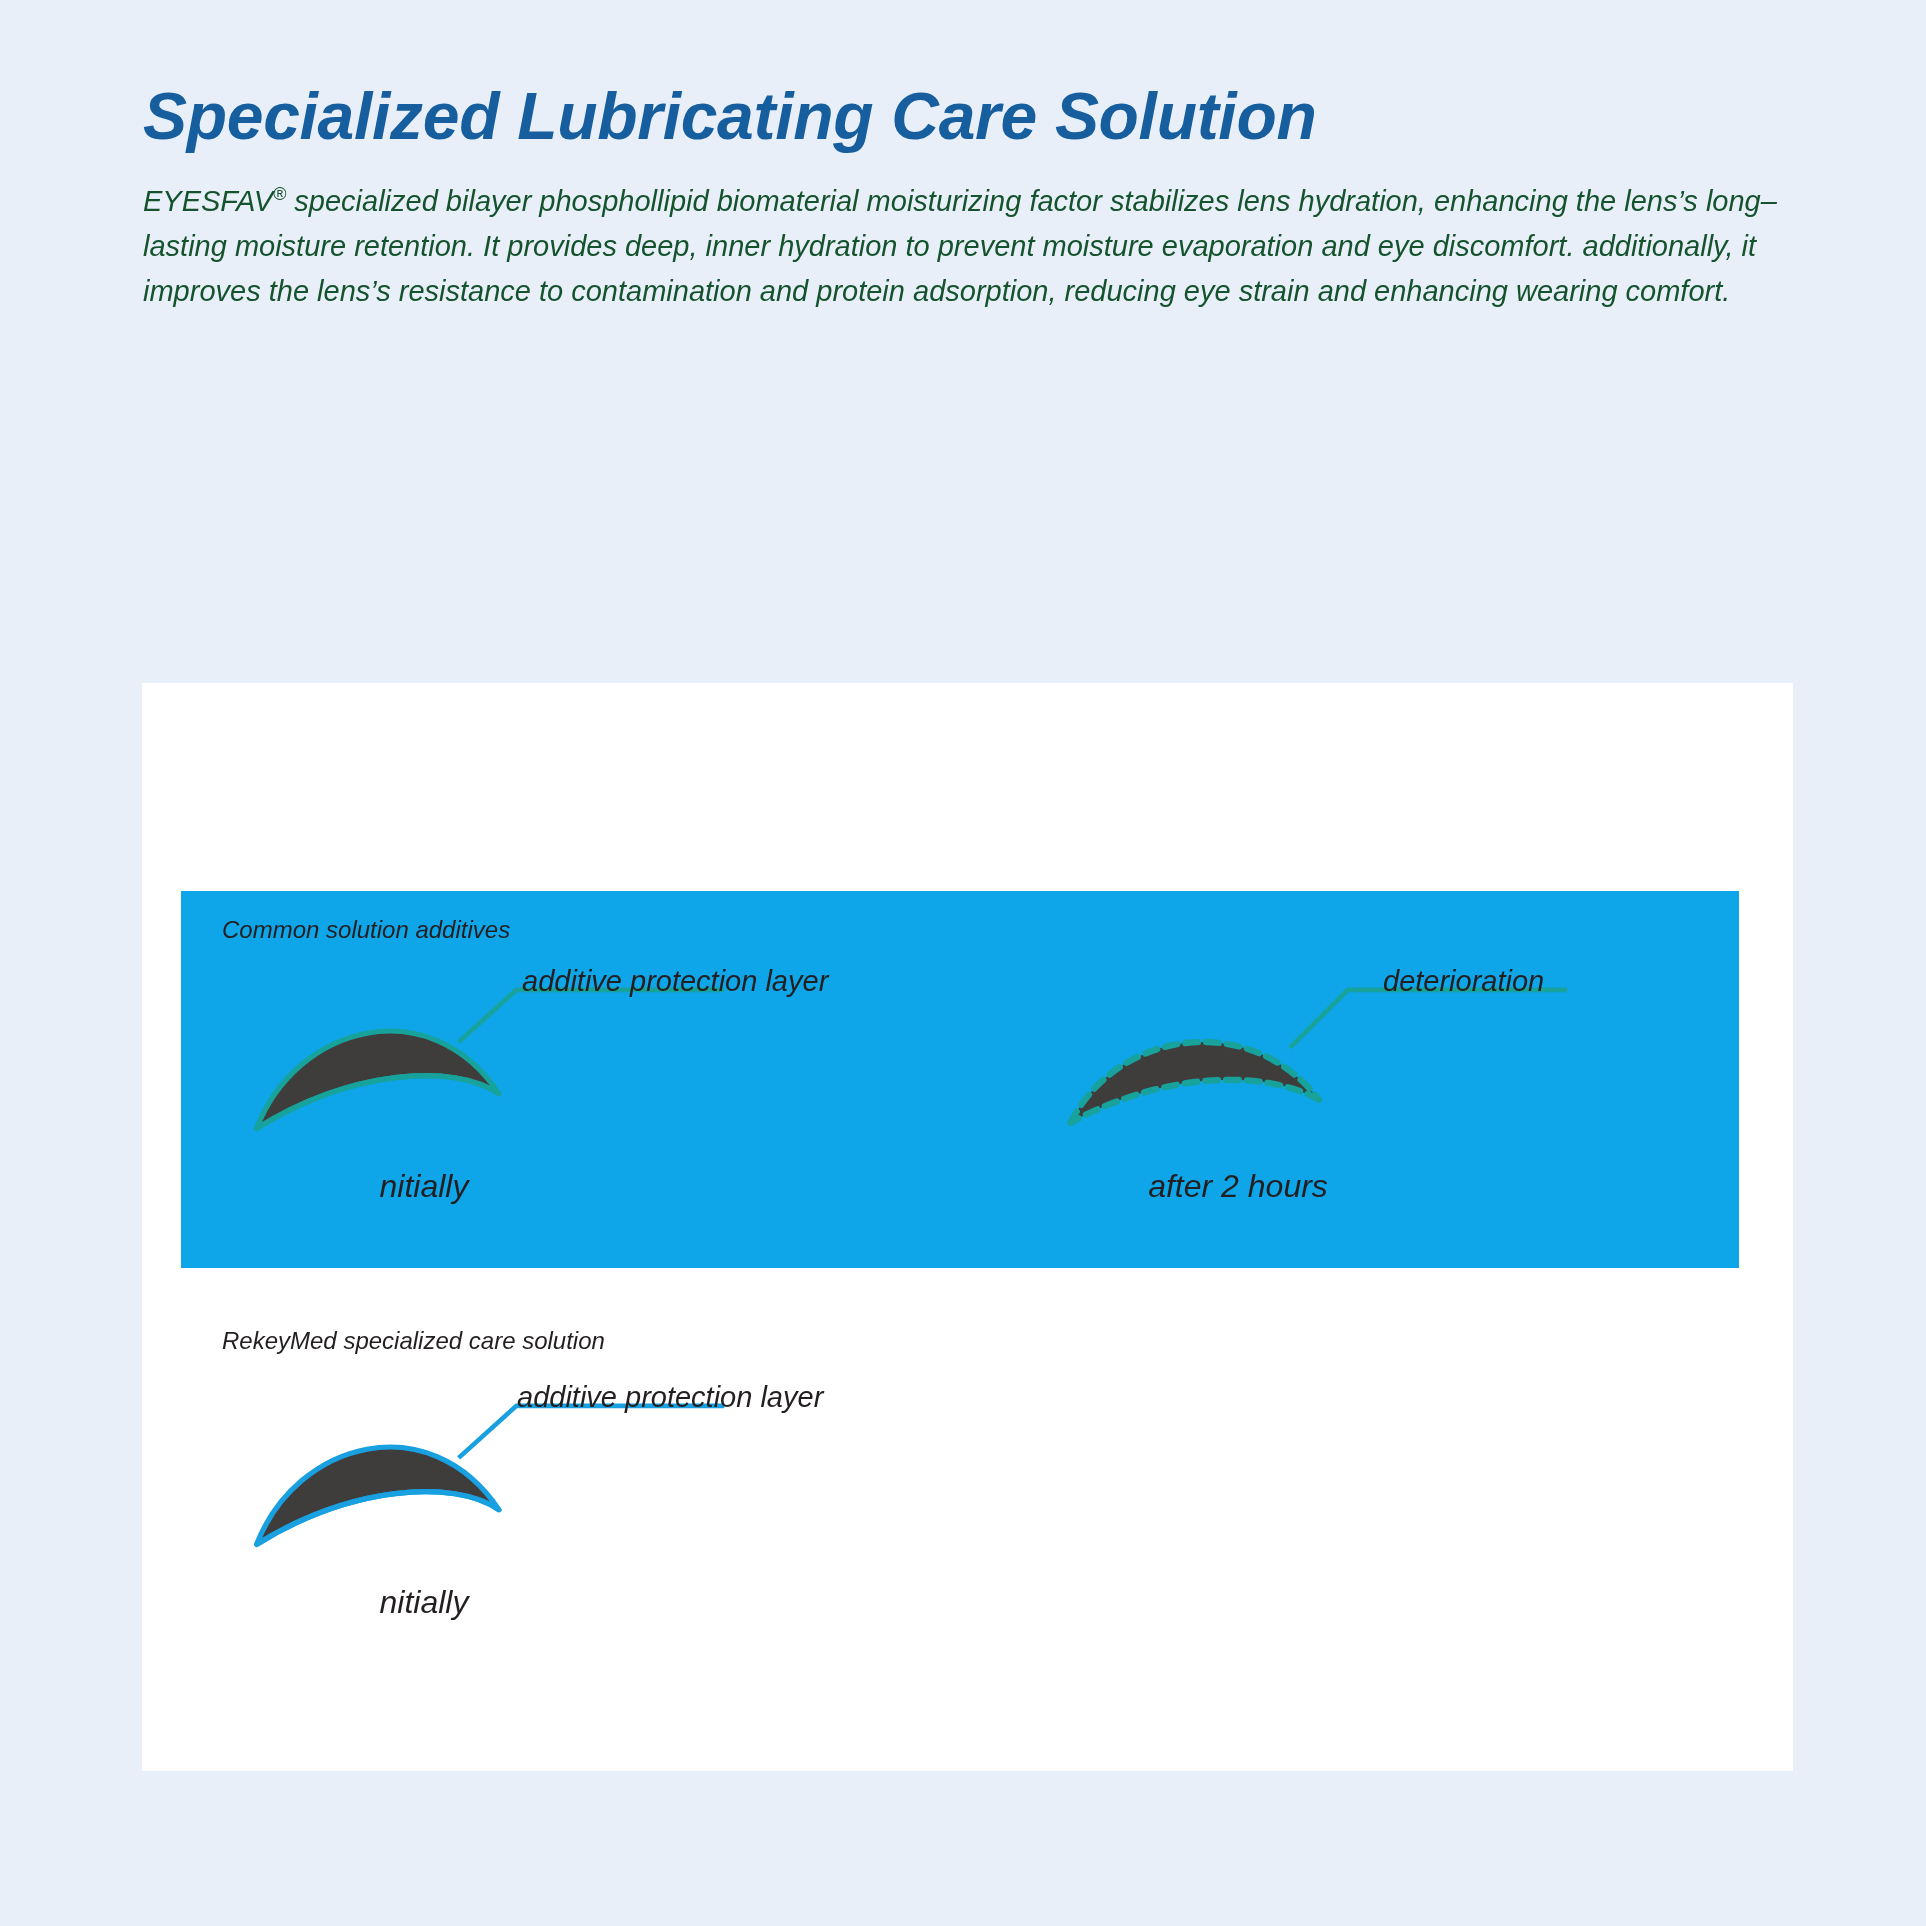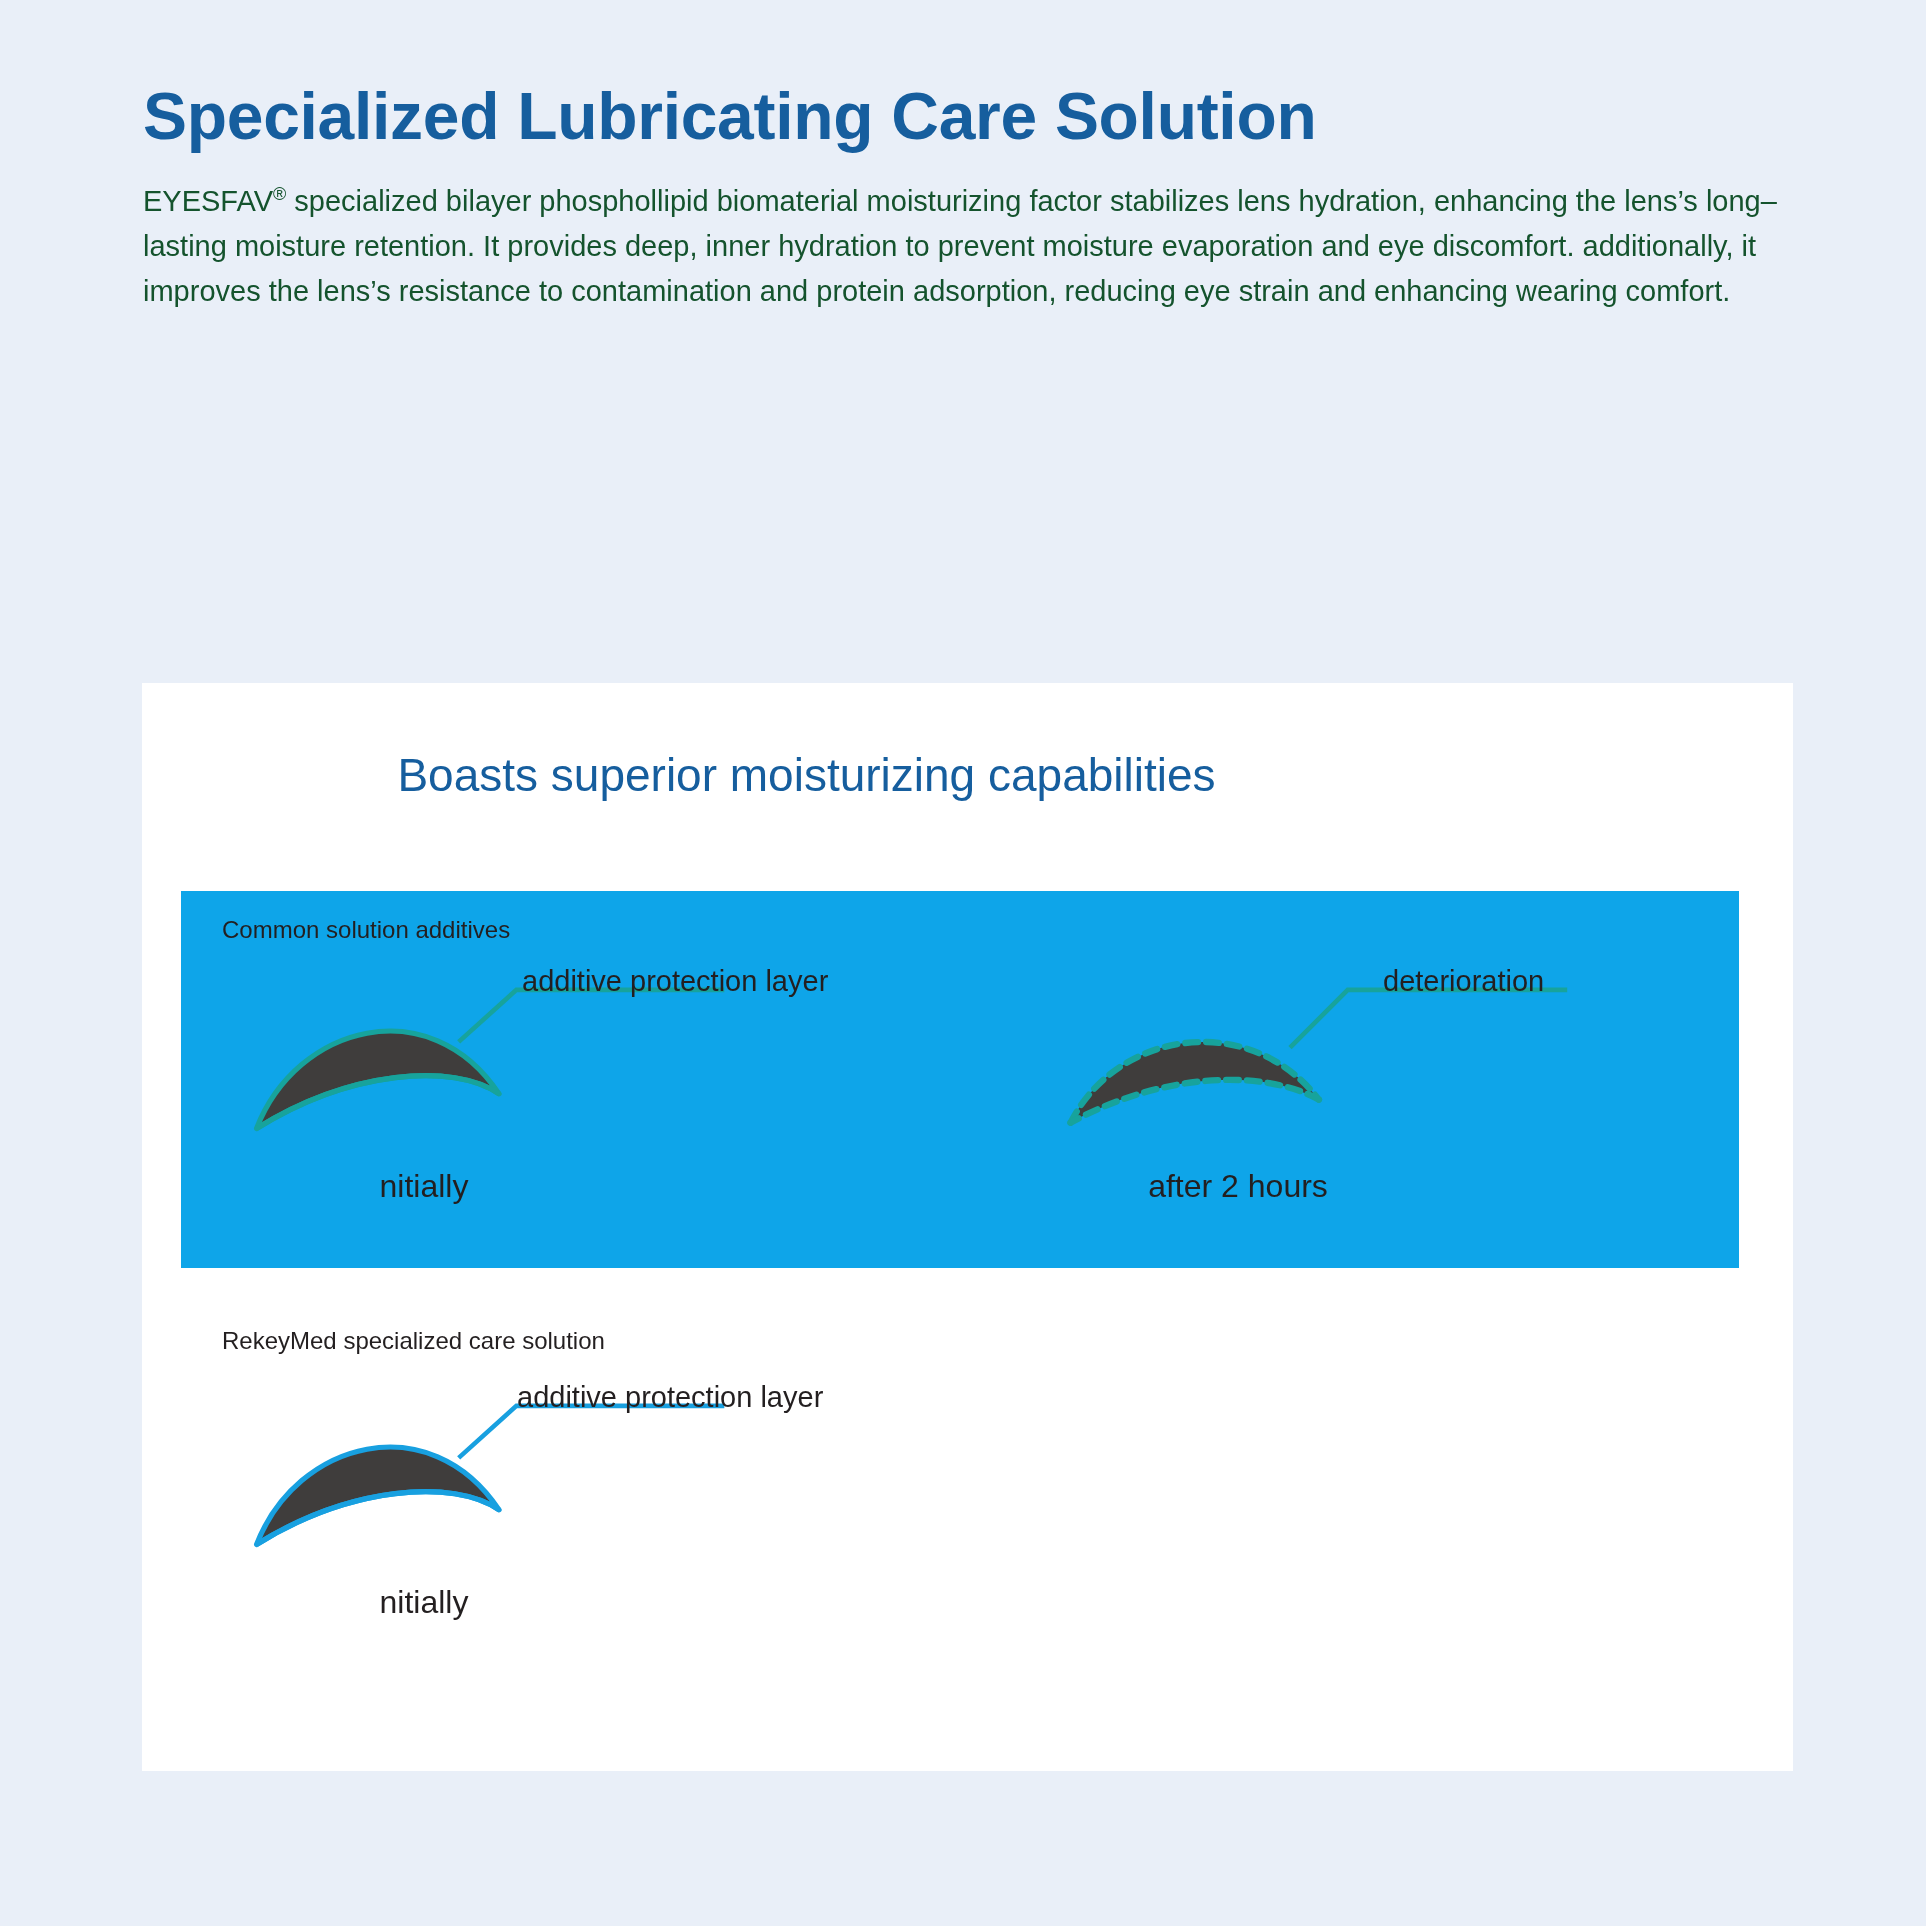--- a/index.html
+++ b/index.html
@@ -3,21 +3,21 @@
 <meta charset="utf-8">
 <style>
   html,body{margin:0;padding:0;}
   body{
     width:1926px;height:1926px;
     background:#e9eff8;
     font-family:"Liberation Sans",sans-serif;
     -webkit-font-smoothing:antialiased;
     overflow:hidden;
   }
-  .page{position:relative;width:1926px;height:1926px;}
+  .page{position:relative;width:1926px;height:1926px;font-style:italic;}
 
   
   .hero{position:absolute;left:143px;top:81px;width:1652px;}
   .hero-title{
     font-size:66px;line-height:1.08;font-weight:700;
     color:#165e9e;letter-spacing:-0.3px;margin:0;
   }
   .hero-sub{
     margin:23px 0 0 0;
     font-size:34px;line-height:1.3;font-weight:400;color:#231f20;
@@ -91,21 +91,20 @@
 
   <div class="hero">
     <h1 class="hero-title">Specialized Lubricating Care Solution</h1>
     <p class="hero-body">
       <span>EYESFAV</span><sup>®</sup><span> specialized bilayer phosphollipid biomaterial moisturizing factor stabilizes lens hydration, enhancing the lens’s long–lasting moisture retention. It provides deep, inner hydration to prevent moisture evaporation and eye discomfort. additionally, it improves the lens’s resistance to contamination and protein adsorption, reducing eye strain and enhancing wearing comfort.</span>
     </p>
   </div>
 
   <div class="card">
 
-    <h2 class="card-title">Boasts superior moisturizing capabilities</h2>
 
     <div class="panel-grey">
       <div class="panel-label">Common solution additives</div>
 
       <div class="fig fig-a">
         <div class="svgwrap">
           <svg width="693" height="243" viewBox="0 0 1200 420" xmlns="http://www.w3.org/2000/svg">
             <path d="M20 300 C 90 120, 320 60, 440 240 C 360 185, 180 200, 20 300 Z" fill="#3f3d3c" stroke="#17a39c" stroke-width="9" stroke-linejoin="round"></path>
             <path d="M440 240 C 360 185, 180 200, 20 300" fill="none" stroke="#17a39c" stroke-width="9"></path>
             <polyline points="370,150 470,60 830,60" fill="none" stroke="#17a39c" stroke-width="8"></polyline>

